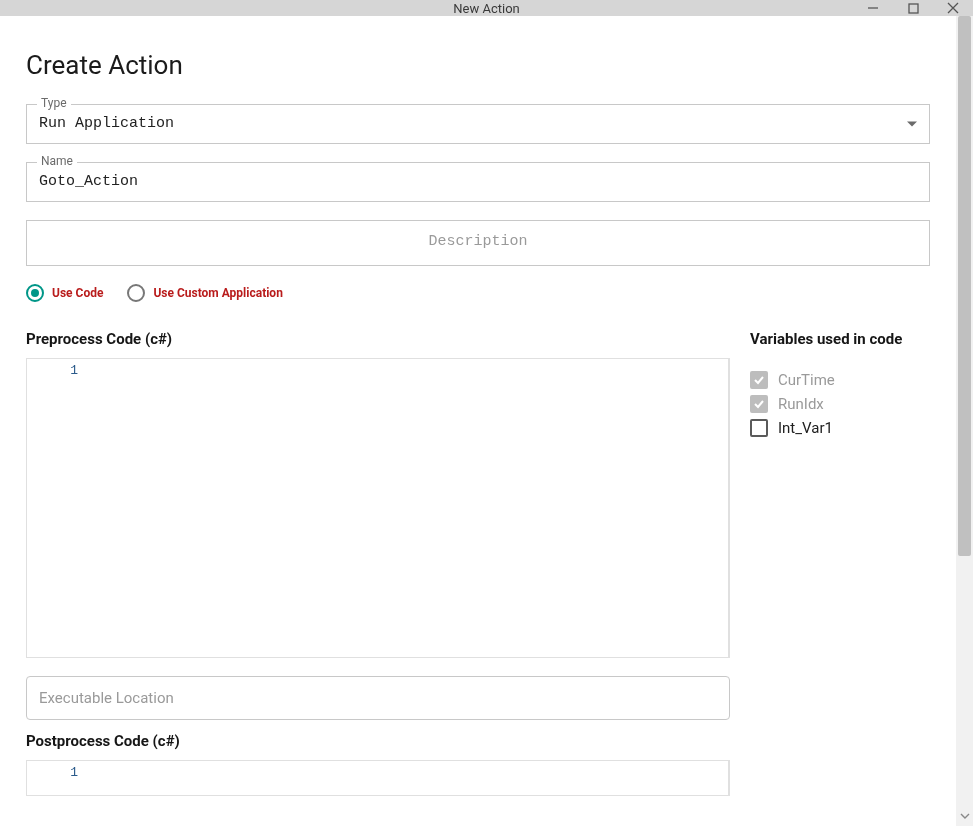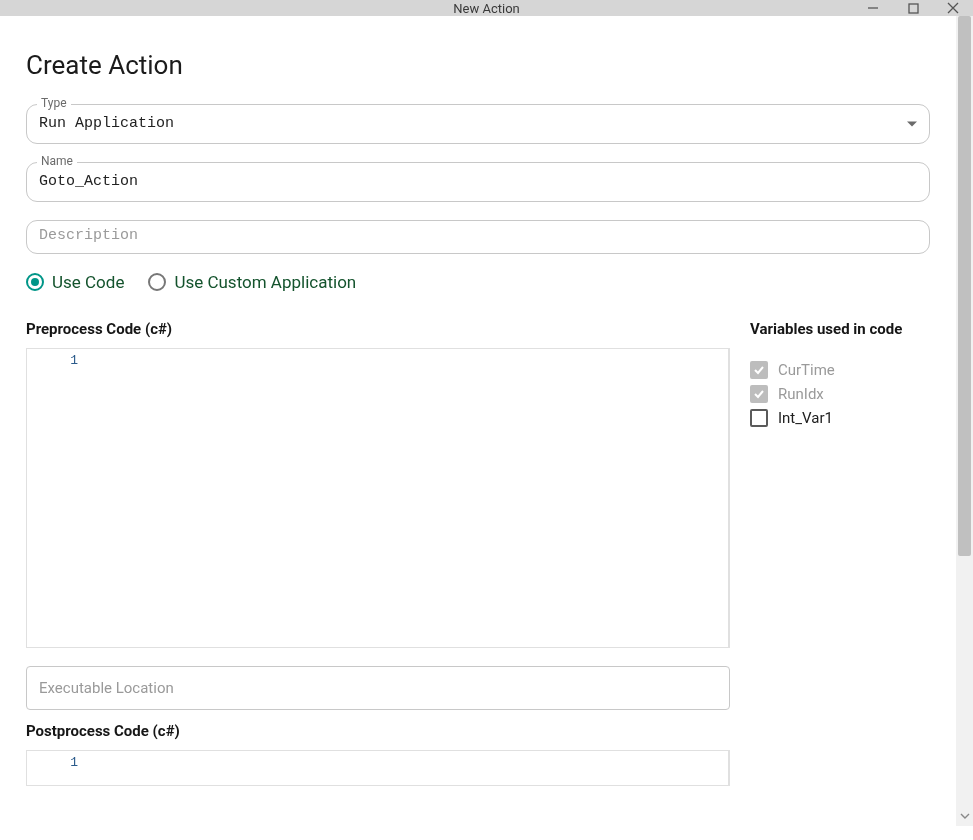--- a/index.html
+++ b/index.html
@@ -81,21 +81,21 @@
     font-size: 26px;
     font-weight: 400;
     margin: 8px 0 24px 0;
     color: #1b1b1b;
   }
 
   
   .field {
     position: relative;
     border: 1px solid #c8c8c8;
-    border-radius: 11px;
+    border-radius: 0;
     padding: 10px 12px 8px 12px;
     margin-bottom: 18px;
     background: #fff;
   }
   .field .floating-label {
     position: absolute;
     top: -9px;
     left: 10px;
     background: #fff;
     padding: 0 4px;
@@ -112,21 +112,22 @@
     position: absolute;
     right: 12px;
     top: 50%;
     transform: translateY(-50%);
     width: 0; height: 0;
     border-left: 5px solid transparent;
     border-right: 5px solid transparent;
     border-top: 5px solid #6b6b6b;
   }
   .field.placeholder-only {
-    padding: 6px 12px;
+    padding: 12px 12px;
+    text-align: center;
   }
   .field.placeholder-only .value {
     color: #9a9a9a;
     font-size: 15px;
   }
 
   
   .radio-row {
     display: flex;
     gap: 24px;
@@ -145,21 +146,21 @@
     display: flex; align-items: center; justify-content: center;
   }
   .radio.checked .ring { border-color: #009688; }
   .radio .dot {
     width: 8px; height: 8px;
     background: #009688;
     border-radius: 50%;
     display: none;
   }
   .radio.checked .dot { display: block; }
-  .radio .lbl { font-size: 17px; color: #14532d; }
+  .radio .lbl { font-size: 12px; color: #b91c1c; font-weight: bold; }
 
   
   .main-columns {
     display: flex;
     gap: 20px;
   }
   .col-left { flex: 1 1 auto; }
   .col-right { flex: 0 0 180px; }
 
   .section-title {

